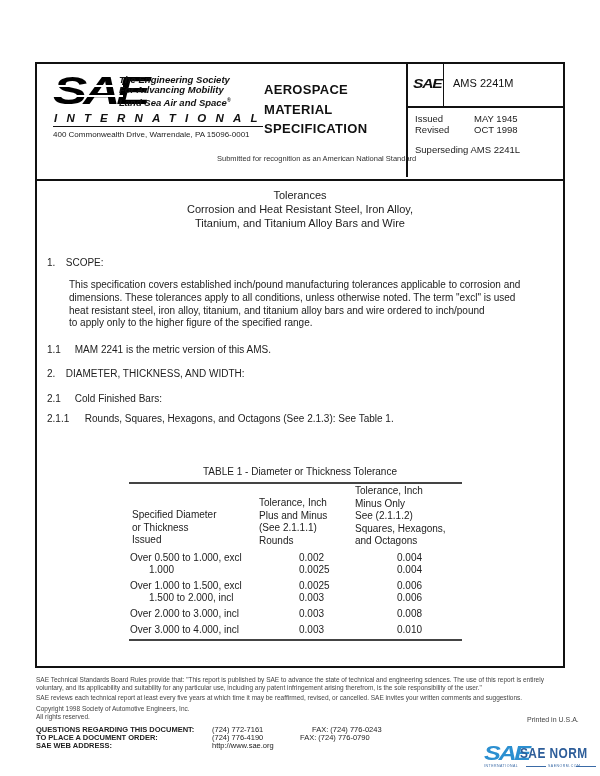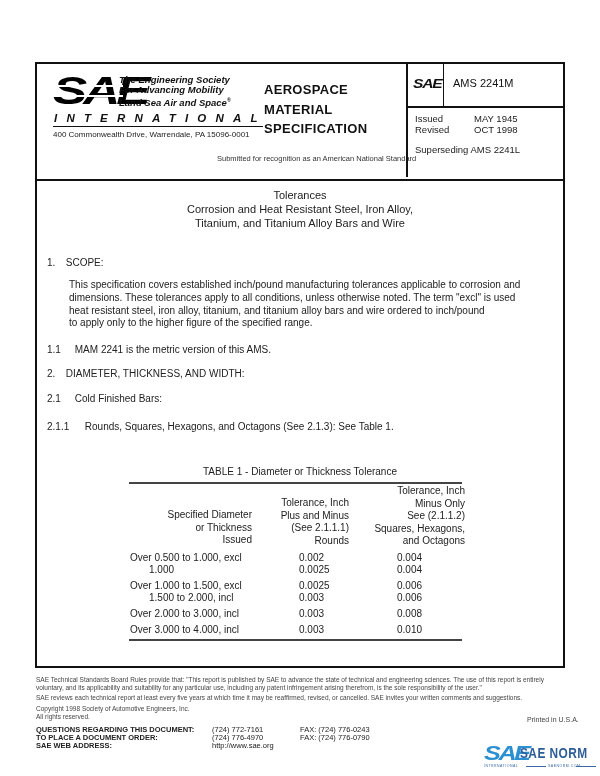--- a/index.html
+++ b/index.html
@@ -40,21 +40,21 @@
   .doc-title { position: absolute; left: 0; top: 124px; width: 526px; text-align: center;
                font-size: 11px; line-height: 14px; color: #222; }
 
   .body { position: absolute; left: 10px; top: 193px; width: 510px; font-size: 10px; color: #222; }
   .p { position: absolute; left: 0; white-space: nowrap; }
   .para { position: absolute; left: 22px; width: 495px; line-height: 12.8px; font-size: 10px; }
   .num { display: inline-block; }
 
   .tbl-title { position: absolute; left: 0; top: 402px; width: 526px; text-align: center; font-size: 10px; color: #222; }
   .tbl-rule { position: absolute; left: 92px; width: 333px; height: 1.5px; background: #444; }
-  .th { position: absolute; text-align: right; font-size: 10px; line-height: 12.5px; color: #222; }
+  .th { position: absolute; text-align: left; font-size: 10px; line-height: 12.5px; color: #222; }
   .td { position: absolute; font-size: 10px; color: #222; white-space: nowrap; }
 
   .legal { position: absolute; left: 36px; font-size: 6.5px; color: #444; white-space: nowrap; }
   .contact { position: absolute; font-size: 7.5px; color: #222; white-space: nowrap; }
   .contact-b { font-weight: bold; }
   .printed { position: absolute; left: 527px; top: 716px; font-size: 7px; color: #444; }
 
   .norm-logo { position: absolute; left: 484px; top: 742px; }
   .norm-sae { position: absolute; left: 0; top: 0; font-size: 21px; font-weight: bold; font-style: italic;
               color: #2b8fd0; letter-spacing: -2px; transform: scaleX(1.2); transform-origin: left; line-height: 21px; }
@@ -126,21 +126,21 @@
       <span>MAM 2241 is the metric version of this AMS.</span>
     </div>
     <div class="p" style="top:111px">
       <span class="num" style="width:16px">2.</span>
       <span>DIAMETER, THICKNESS, AND WIDTH:</span>
     </div>
     <div class="p" style="top:136px">
       <span class="num" style="width:25px">2.1</span>
       <span>Cold Finished Bars:</span>
     </div>
-    <div class="p" style="top:164px">
+    <div class="p" style="top:156px">
       <span class="num" style="width:35px">2.1.1</span>
       <span>Rounds, Squares, Hexagons, and Octagons (See 2.1.3): See Table 1.</span>
     </div>
   </div>
 
   <div>
     <div class="tbl-title">TABLE 1 - Diameter or Thickness Tolerance</div>
     <div class="tbl-rule" style="top:418px"></div>
 
     <div class="th" style="left:95px; top:445px; width:120px">
@@ -201,23 +201,23 @@
   <div class="legal" style="top:684px">voluntary, and its applicability and suitability for any particular use, including any patent infringement arising therefrom, is the sole responsibility of the user."</div>
   <div class="legal" style="top:694px">SAE reviews each technical report at least every five years at which time it may be reaffirmed, revised, or cancelled.  SAE invites your written comments and suggestions.</div>
   <div class="legal" style="top:705px">Copyright 1998 Society of Automotive Engineers, Inc.</div>
   <div class="legal" style="top:713px">All rights reserved.</div>
   <div class="printed">Printed in U.S.A.</div>
 </div>
 
 <div>
   <div class="contact contact-b" style="left:36px; top:725px">QUESTIONS REGARDING THIS DOCUMENT:</div>
   <div class="contact" style="left:212px; top:725px">(724) 772-7161</div>
-  <div class="contact" style="left:300px; top:725px">FAX:  (724) 776-0243</div>
+  <div class="contact" style="left:312px; top:725px">FAX:  (724) 776-0243</div>
   <div class="contact contact-b" style="left:36px; top:733px">TO PLACE A DOCUMENT ORDER:</div>
-  <div class="contact" style="left:212px; top:733px">(724) 776-4970</div>
+  <div class="contact" style="left:212px; top:733px">(724) 776-4190</div>
   <div class="contact" style="left:300px; top:733px">FAX: (724) 776-0790</div>
   <div class="contact contact-b" style="left:36px; top:741px">SAE WEB ADDRESS:</div>
   <div class="contact" style="left:212px; top:741px">http://www.sae.org</div>
 </div>
 
 <div class="norm-logo">
   <div class="norm-sae">SAE</div>
   <div class="norm-text">SAE NORM</div>
   <div class="norm-sub">INTERNATIONAL</div>
   <div class="norm-line" style="left:42px; width:20px"></div>

